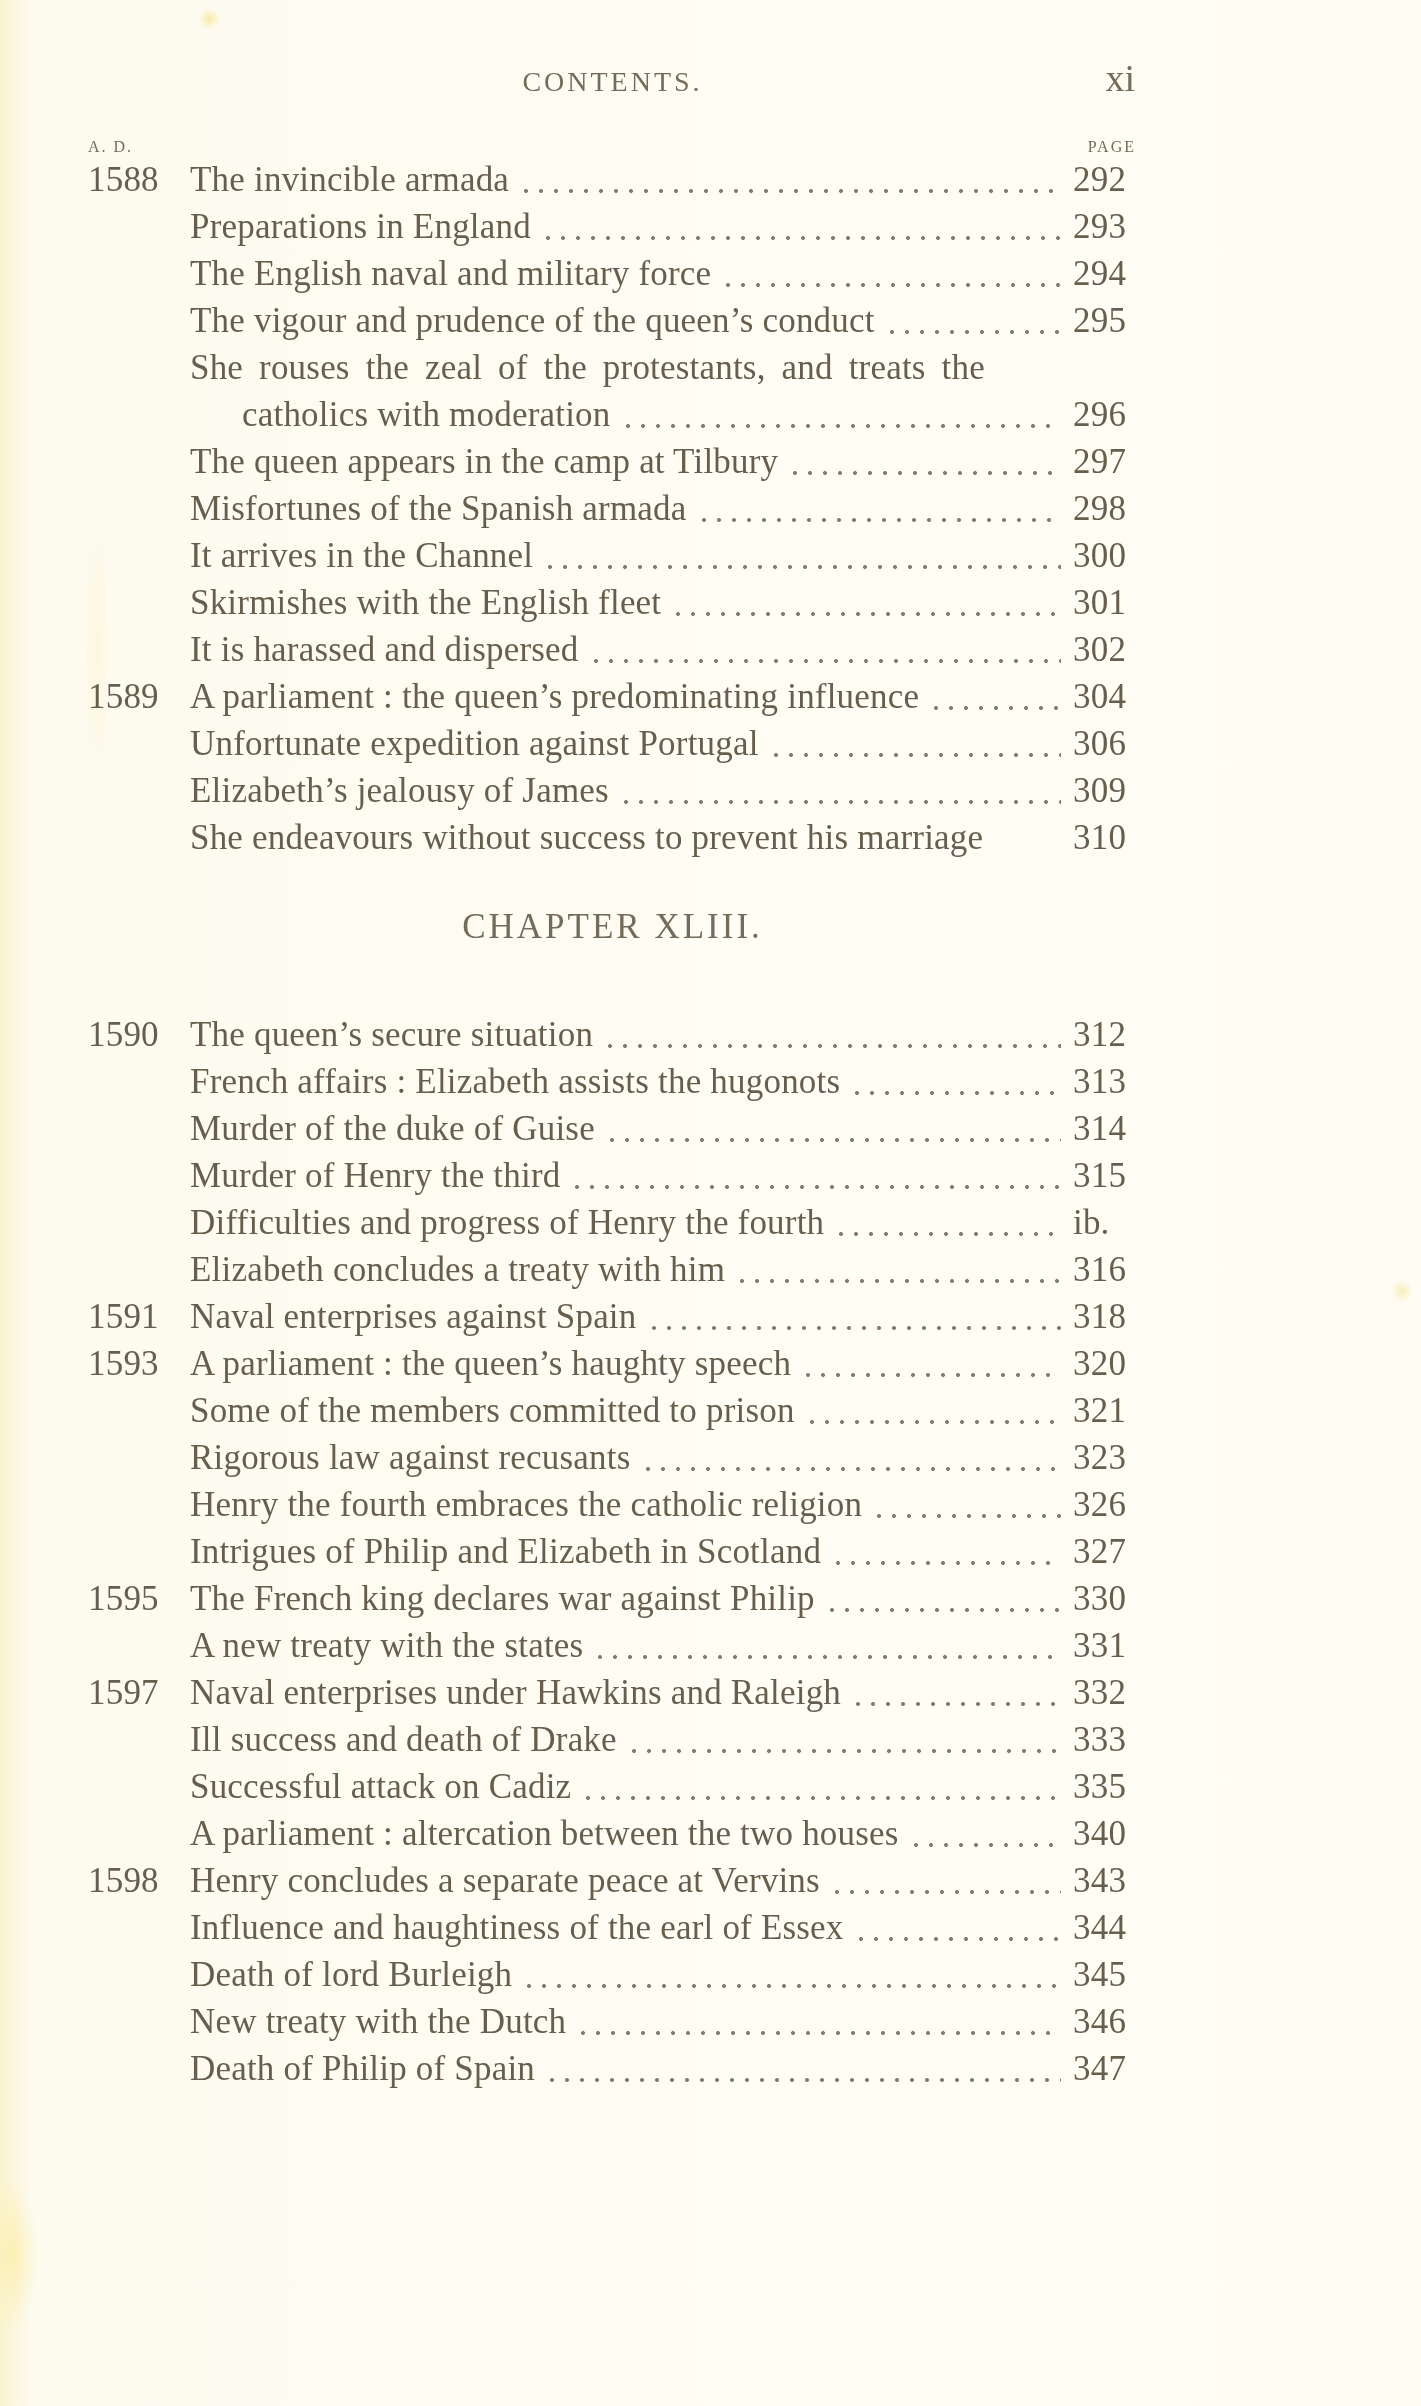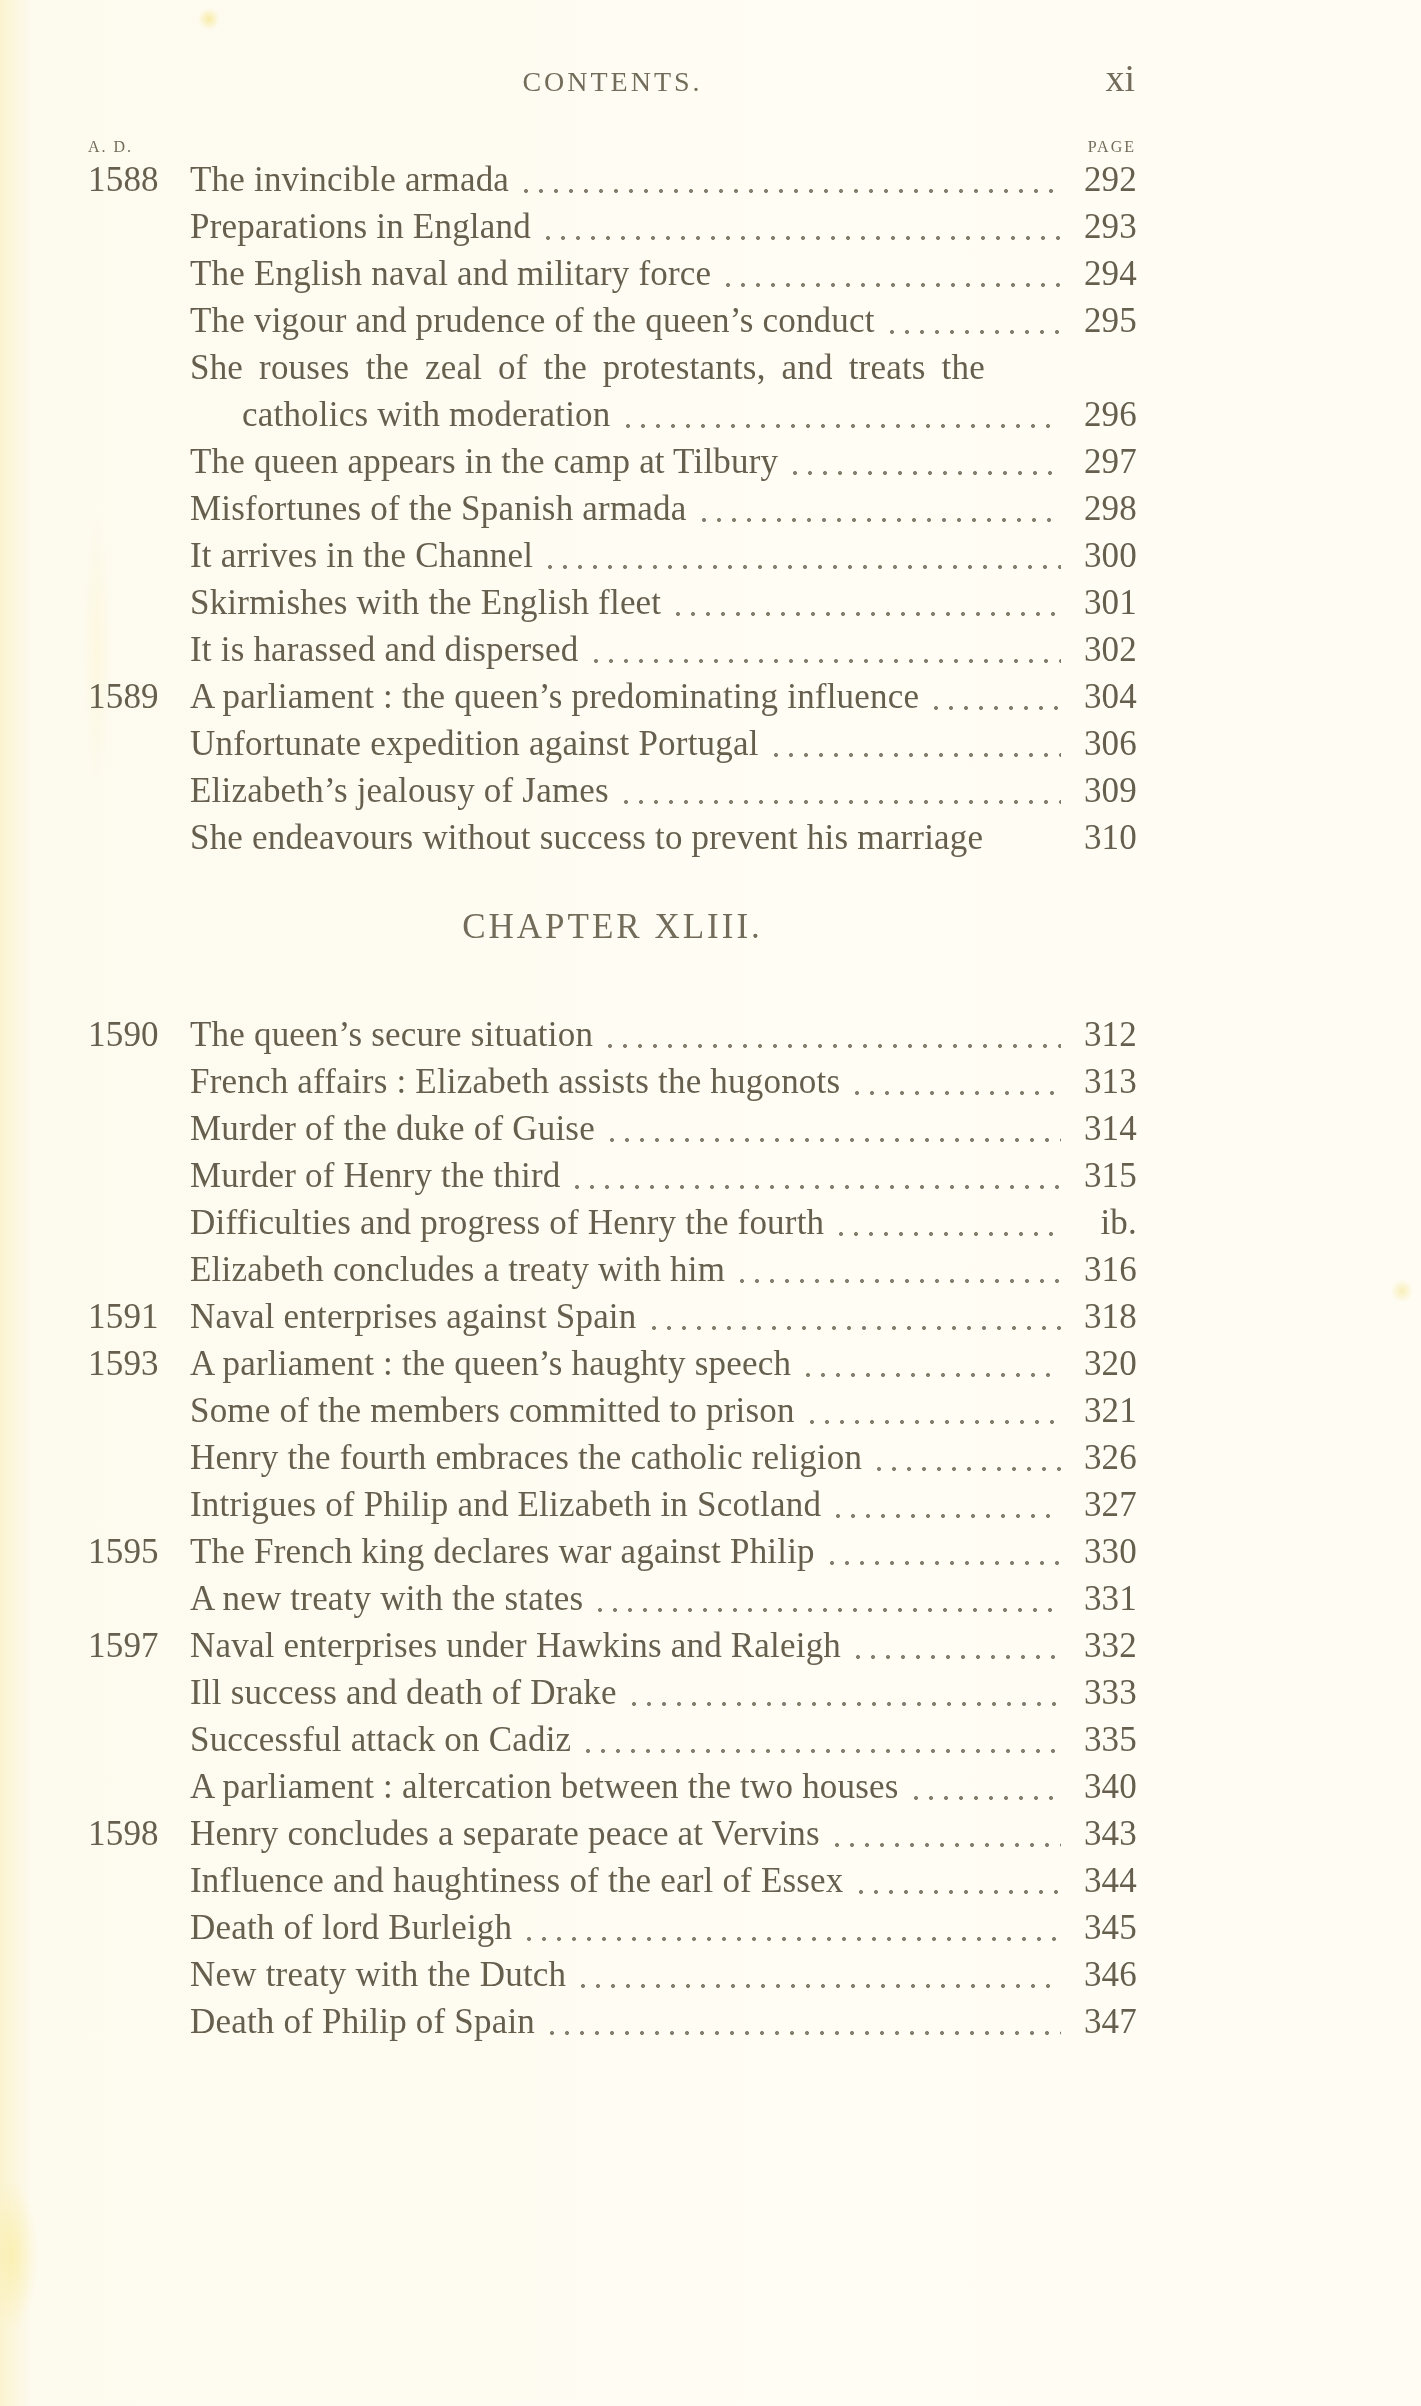--- a/index.html
+++ b/index.html
@@ -86,21 +86,20 @@
     height:6px;
     margin:0 12px 9px 14px;
     background-image:radial-gradient(circle at 3px 3px, rgba(102,95,78,.8) 1.9px, transparent 2.2px);
     background-size:15px 6px;
     background-repeat:repeat-x;
   }
   .pagenum{
     margin-left:auto;
     flex:0 0 auto;
     min-width:64px;
-    text-align:right;
   }
   .chapter-heading{
     margin:46px 0 64px;
     text-align:center;
     font-size:35px;
     line-height:40px;
     letter-spacing:3px;
     color:var(--ink-soft);
   }
 </style>
@@ -265,20 +264,26 @@
             <span class="pagenum">320</span>
           </div>
           <div class="row">
             <span class="year"></span>
             <span class="label">Some of the members committed to prison</span>
             <span class="leader"></span>
             <span class="pagenum">321</span>
           </div>
           <div class="row">
             <span class="year"></span>
+            <span class="label">Rigorous law against recusants</span>
+            <span class="leader"></span>
+            <span class="pagenum">323</span>
+          </div>
+          <div class="row">
+            <span class="year"></span>
             <span class="label">Henry the fourth embraces the catholic religion</span>
             <span class="leader"></span>
             <span class="pagenum">326</span>
           </div>
           <div class="row">
             <span class="year"></span>
             <span class="label">Intrigues of Philip and Elizabeth in Scotland</span>
             <span class="leader"></span>
             <span class="pagenum">327</span>
           </div>

